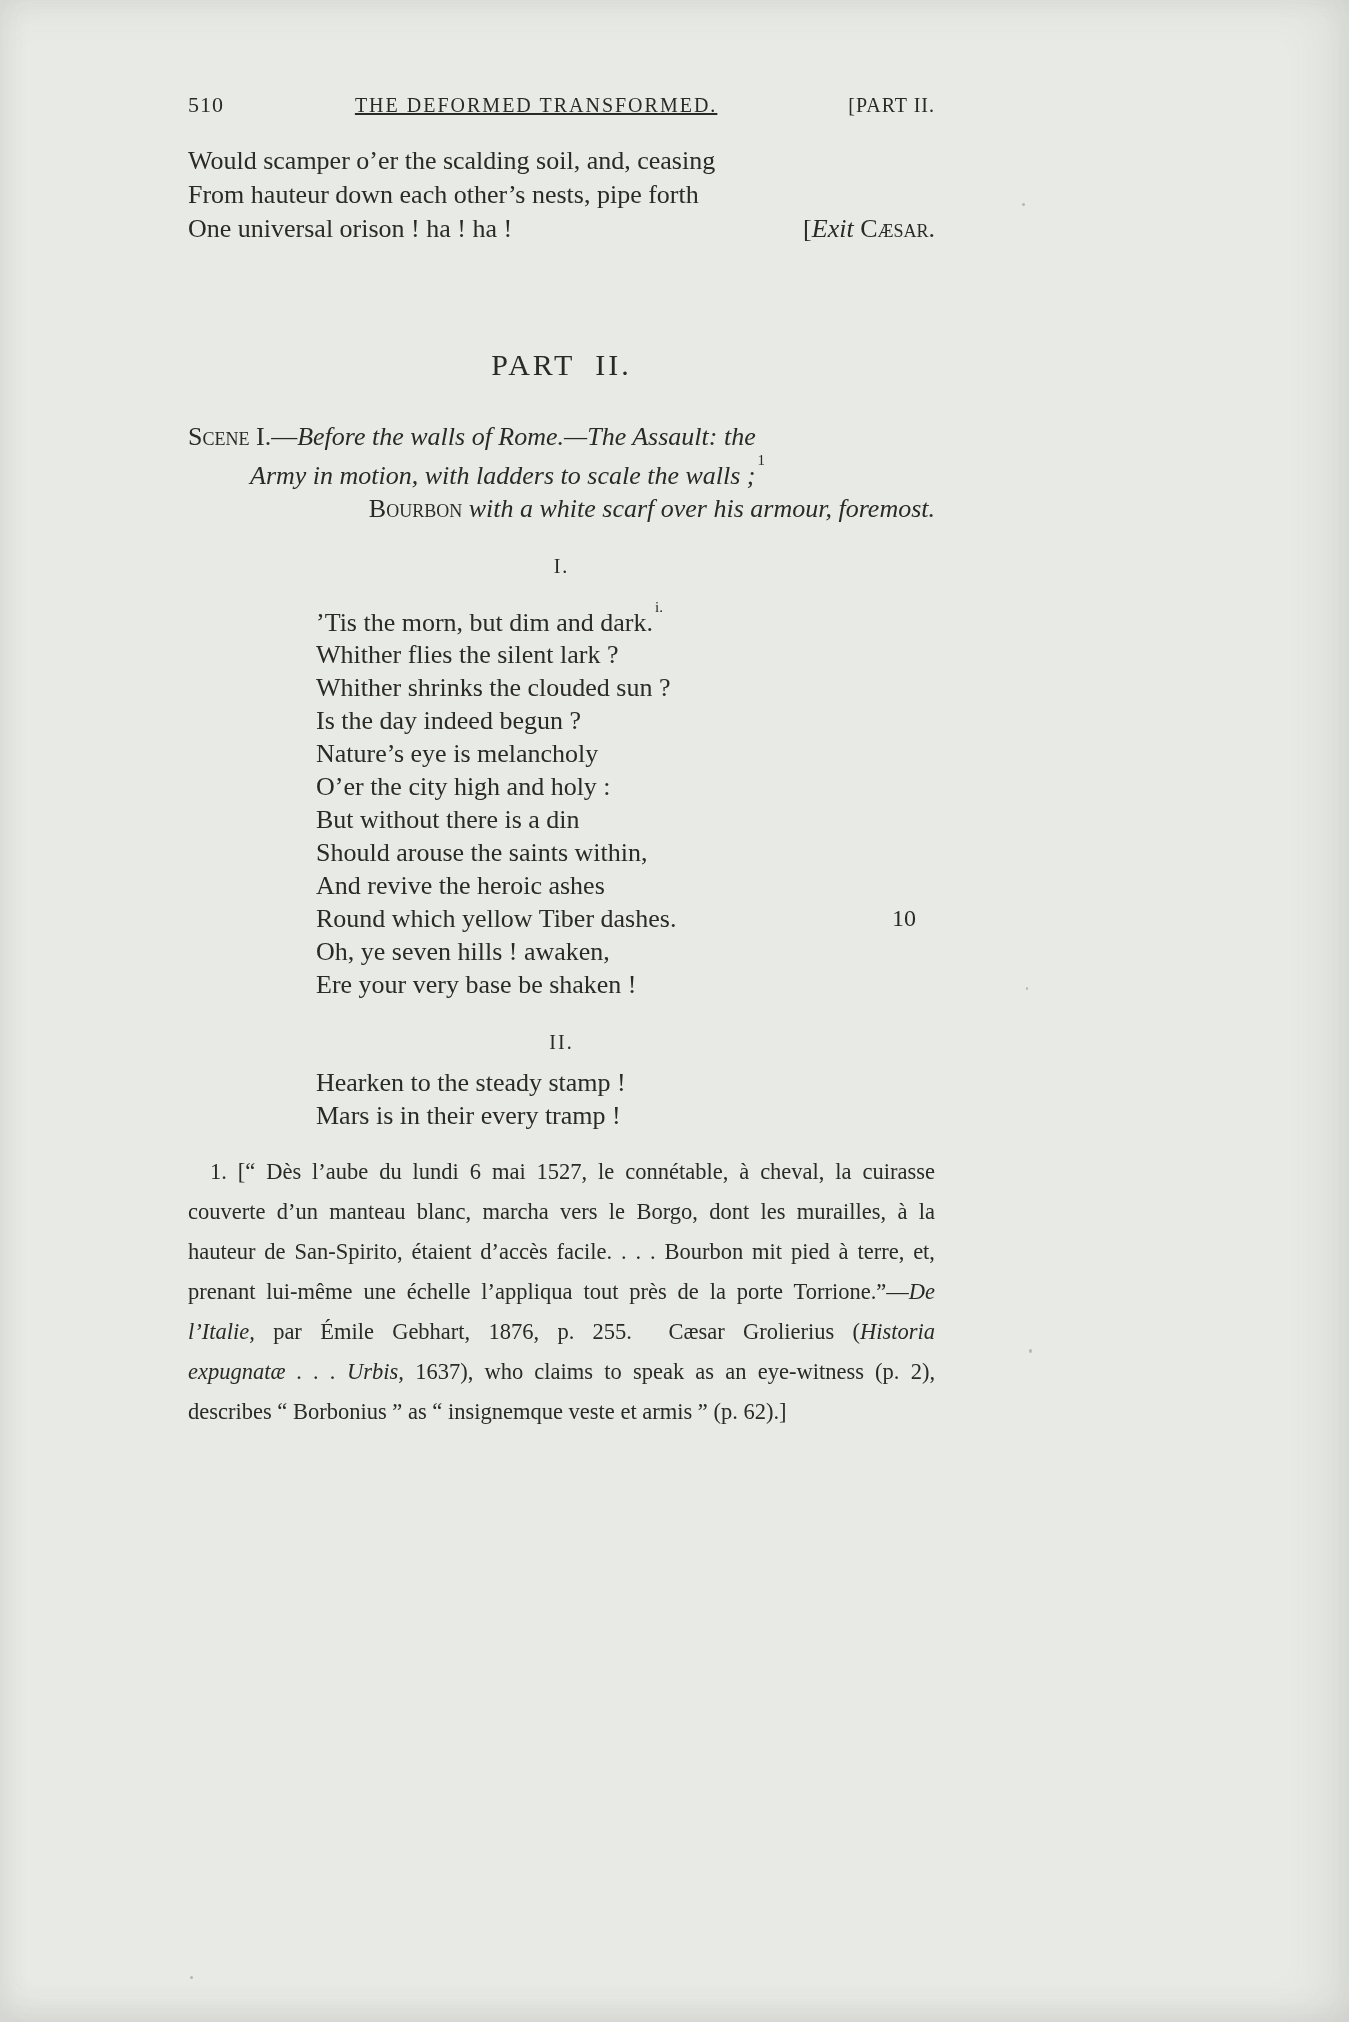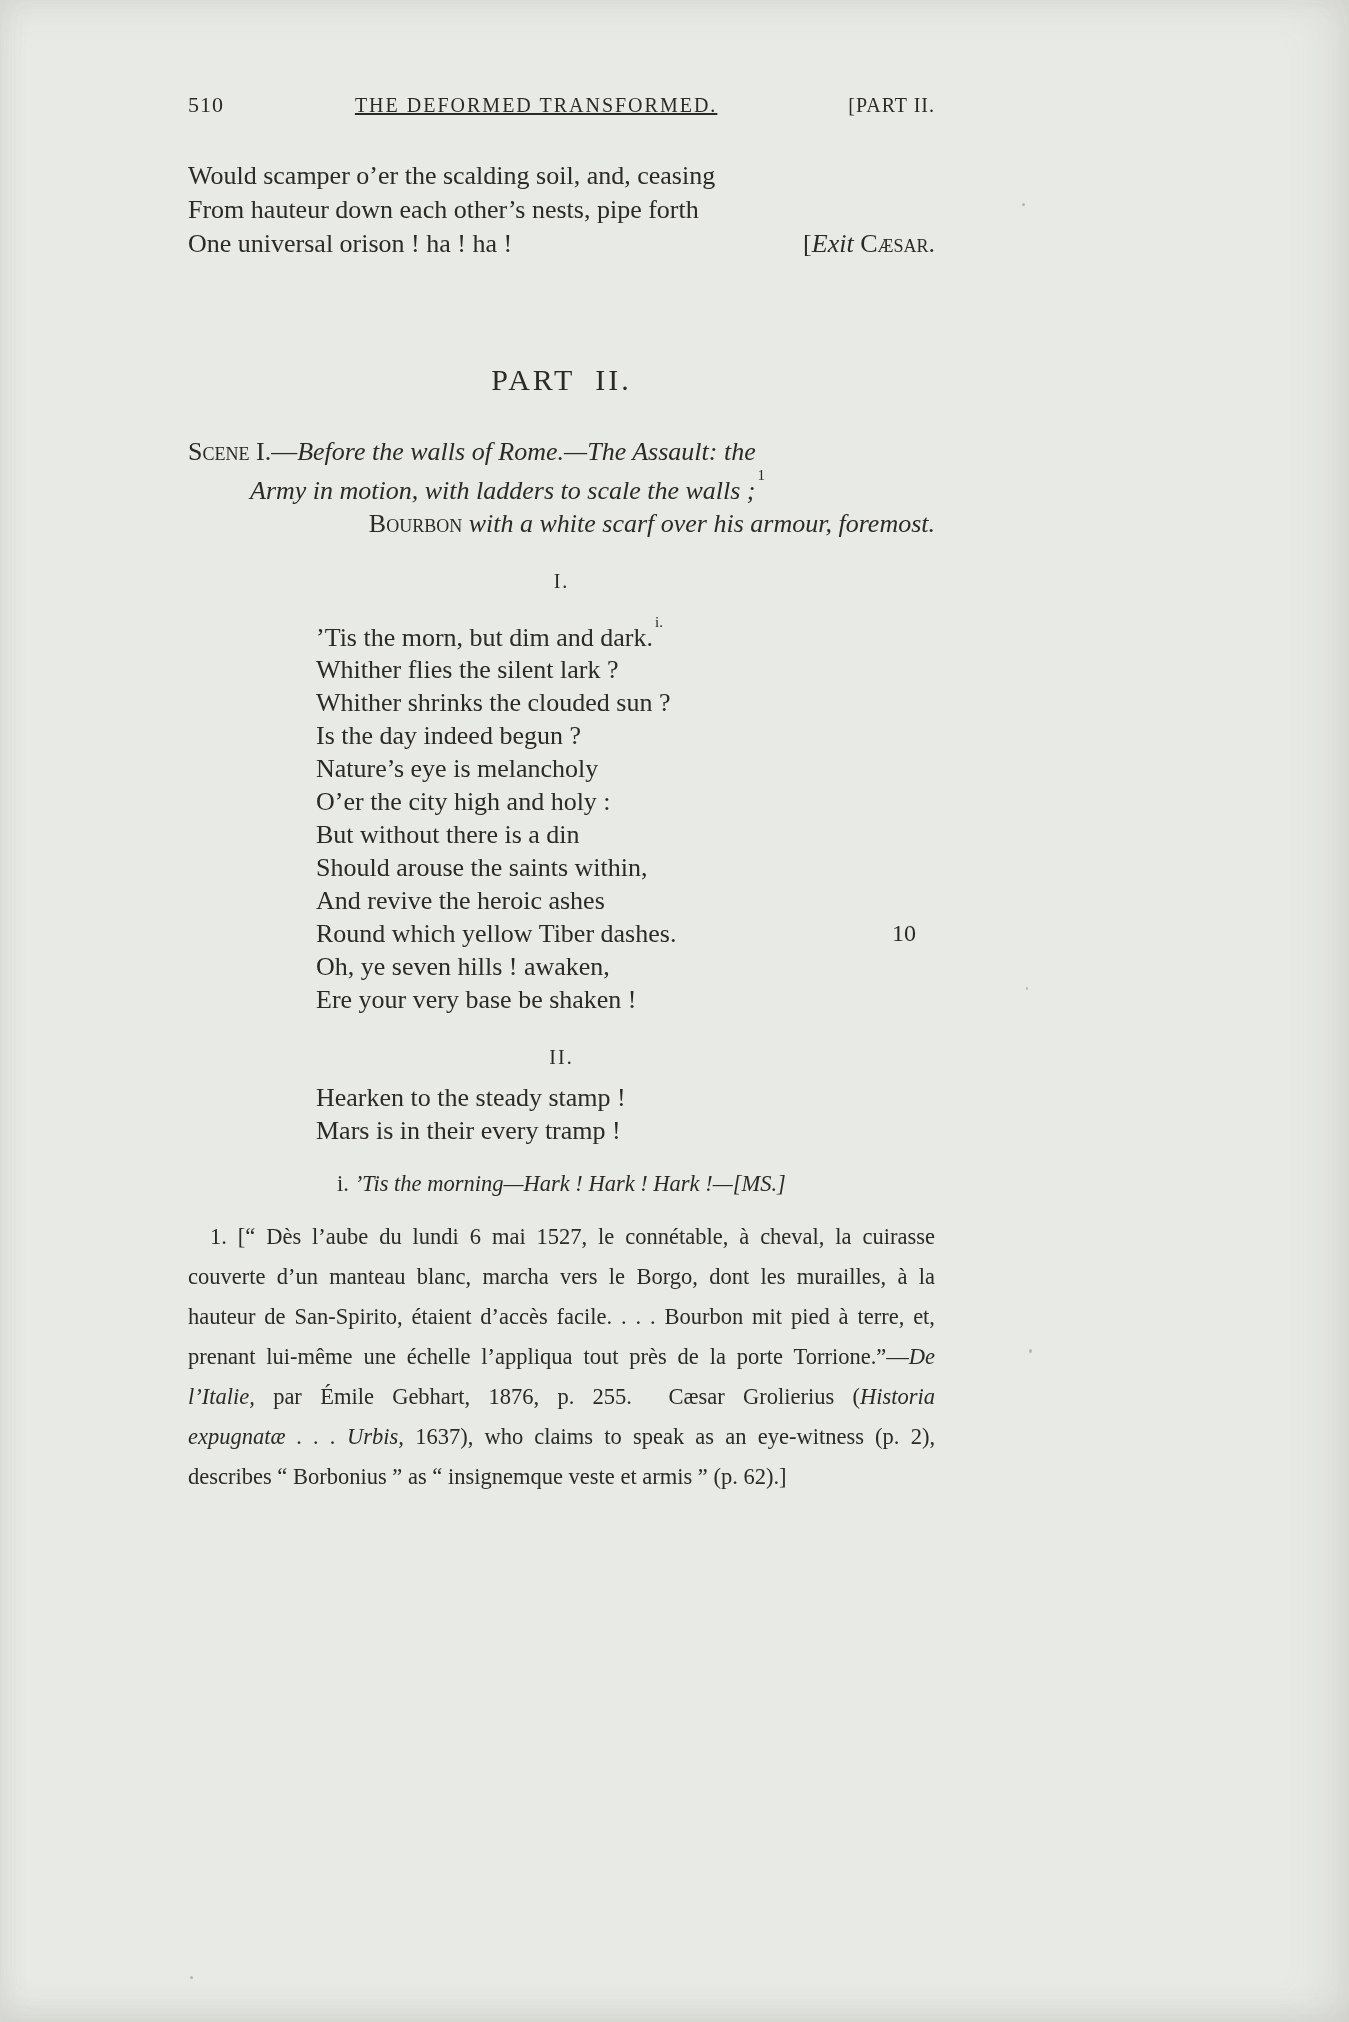--- a/index.html
+++ b/index.html
@@ -17,21 +17,21 @@
   .column { width: 747px; margin-left: 188px; padding-top: 92px; }
 
   .page-header { display: flex; justify-content: space-between; align-items: baseline; }
   .page-number { font-size: 22px; letter-spacing: 1px; text-align: right; }
   .running-title { font-size: 20px; letter-spacing: 2px; text-decoration: underline; }
   .header-section { font-size: 20px; letter-spacing: 1px; }
 
   .it { font-style: italic; }
   .sc { font-variant: small-caps; }
 
-  .opening { margin-top: 41px; font-size: 26px; line-height: 34px; }
+  .opening { margin-top: 26px; font-size: 26px; line-height: 34px; }
   .prose-line.with-direction { display: flex; justify-content: space-between; }
   .stage-direction { white-space: pre; }
 
   .part-heading { margin-top: 102px; text-align: center; font-weight: 400; font-size: 30px; letter-spacing: 3px; word-spacing: 10px; }
 
   .scene-heading { margin-top: 38px; font-size: 26px; line-height: 33px; }
   .scene-line.l2 { margin-left: 62px; }
   .scene-line.l3 { margin-left: 24px; text-align: right; }
 
   .note-ref { font-size: 15px; position: relative; top: -9px; margin-left: 2px; }
@@ -105,21 +105,20 @@
       <div class="verse-line">Ere your very base be shaken !</div>
     </section>
 
     <div class="stanza-number">II.</div>
 
     <section class="poem poem2">
       <div class="verse-line">Hearken to the steady stamp !</div>
       <div class="verse-line">Mars is in their every tramp !</div>
     </section>
 
-    <div class="variant-note"><span>i. </span><span class="it">’Tis the morning—Hark ! Hark ! Hark !—</span><span class="it">[MS.]</span></div>
 
     <p class="footnote"><span>1. [“ Dès l’aube du lundi 6 mai 1527, le connétable, à cheval, la cuirasse couverte d’un manteau blanc, marcha vers le Borgo, dont les murailles, à la hauteur de San-Spirito, étaient d’accès facile.&nbsp;.&nbsp;.&nbsp;. Bourbon mit pied à terre, et, prenant lui-même une échelle l’appliqua tout près de la porte Torrione.”—</span><span class="it">De l’Italie,</span><span> par Émile Gebhart, 1876, p. 255.&nbsp; Cæsar Grolierius (</span><span class="it">Historia expugnatæ&nbsp;.&nbsp;.&nbsp;. Urbis,</span><span> 1637), who claims to speak as an eye-witness (p. 2), describes “ Borbonius ” as “ insignemque veste et armis ” (p. 62).]</span></p>
 
   </div>
 
   <div class="speck a"></div>
   <div class="speck b"></div>
   <div class="speck c"></div>
   <div class="speck d"></div>
 </div>

